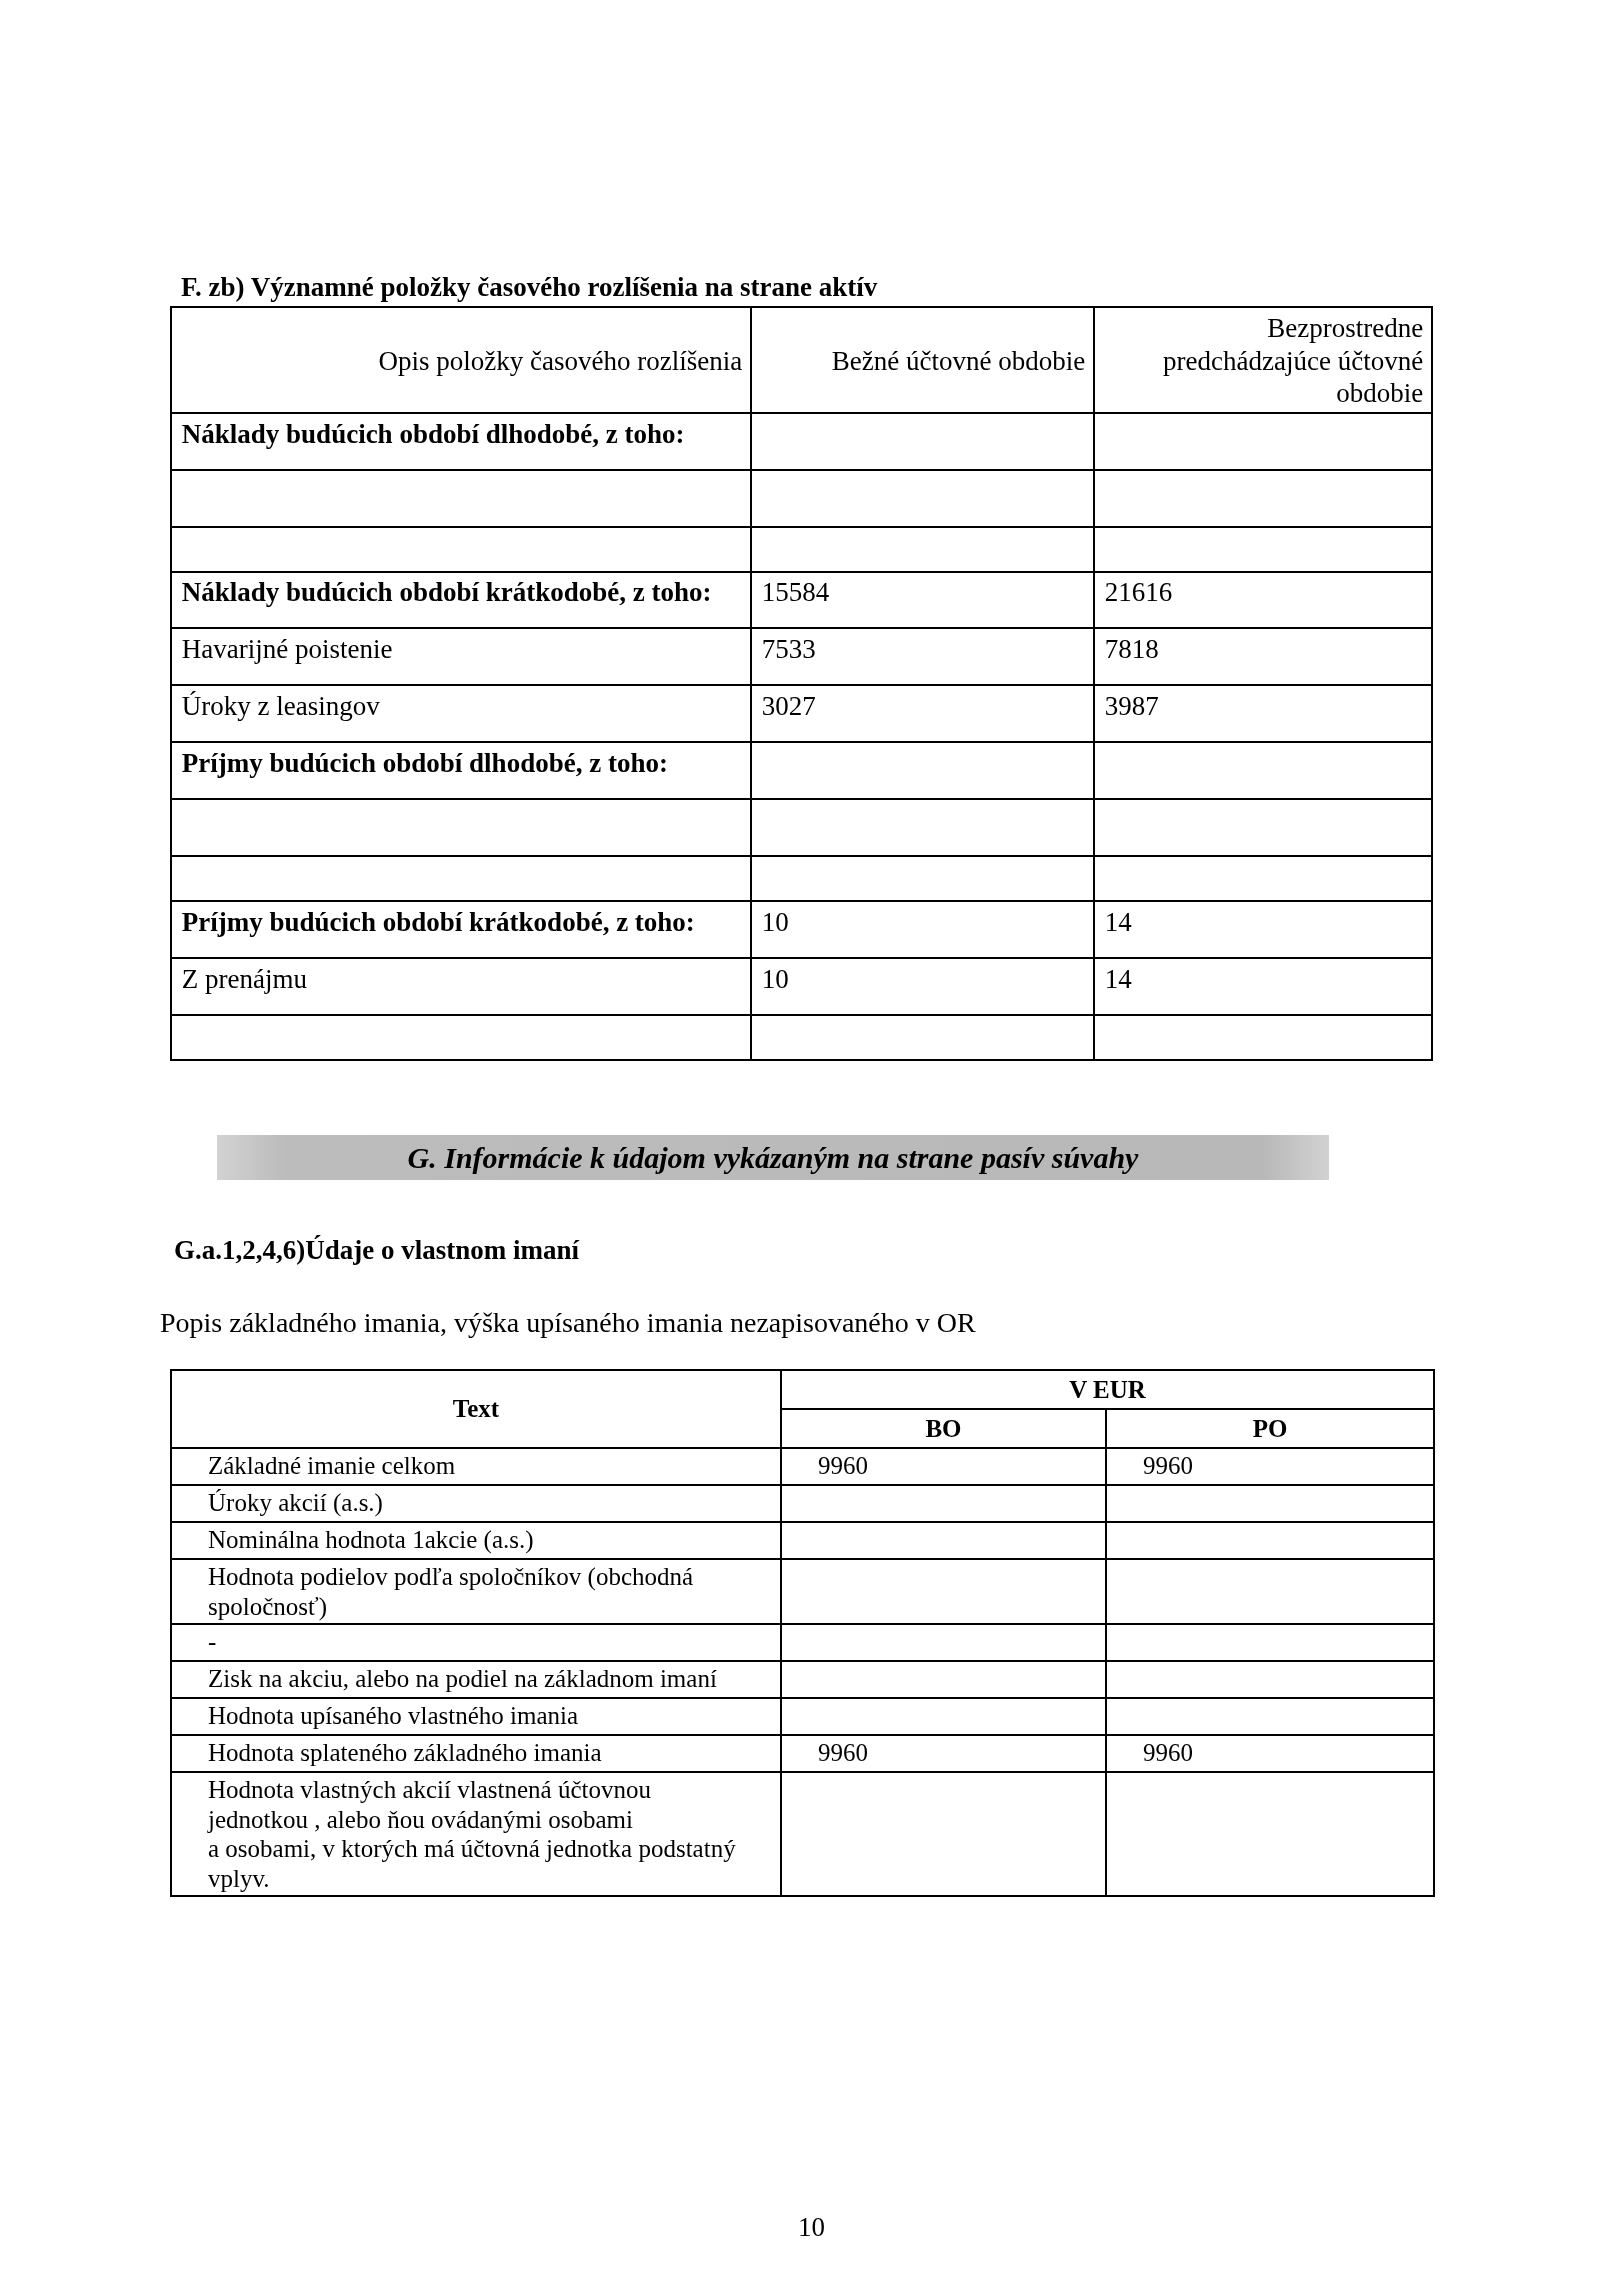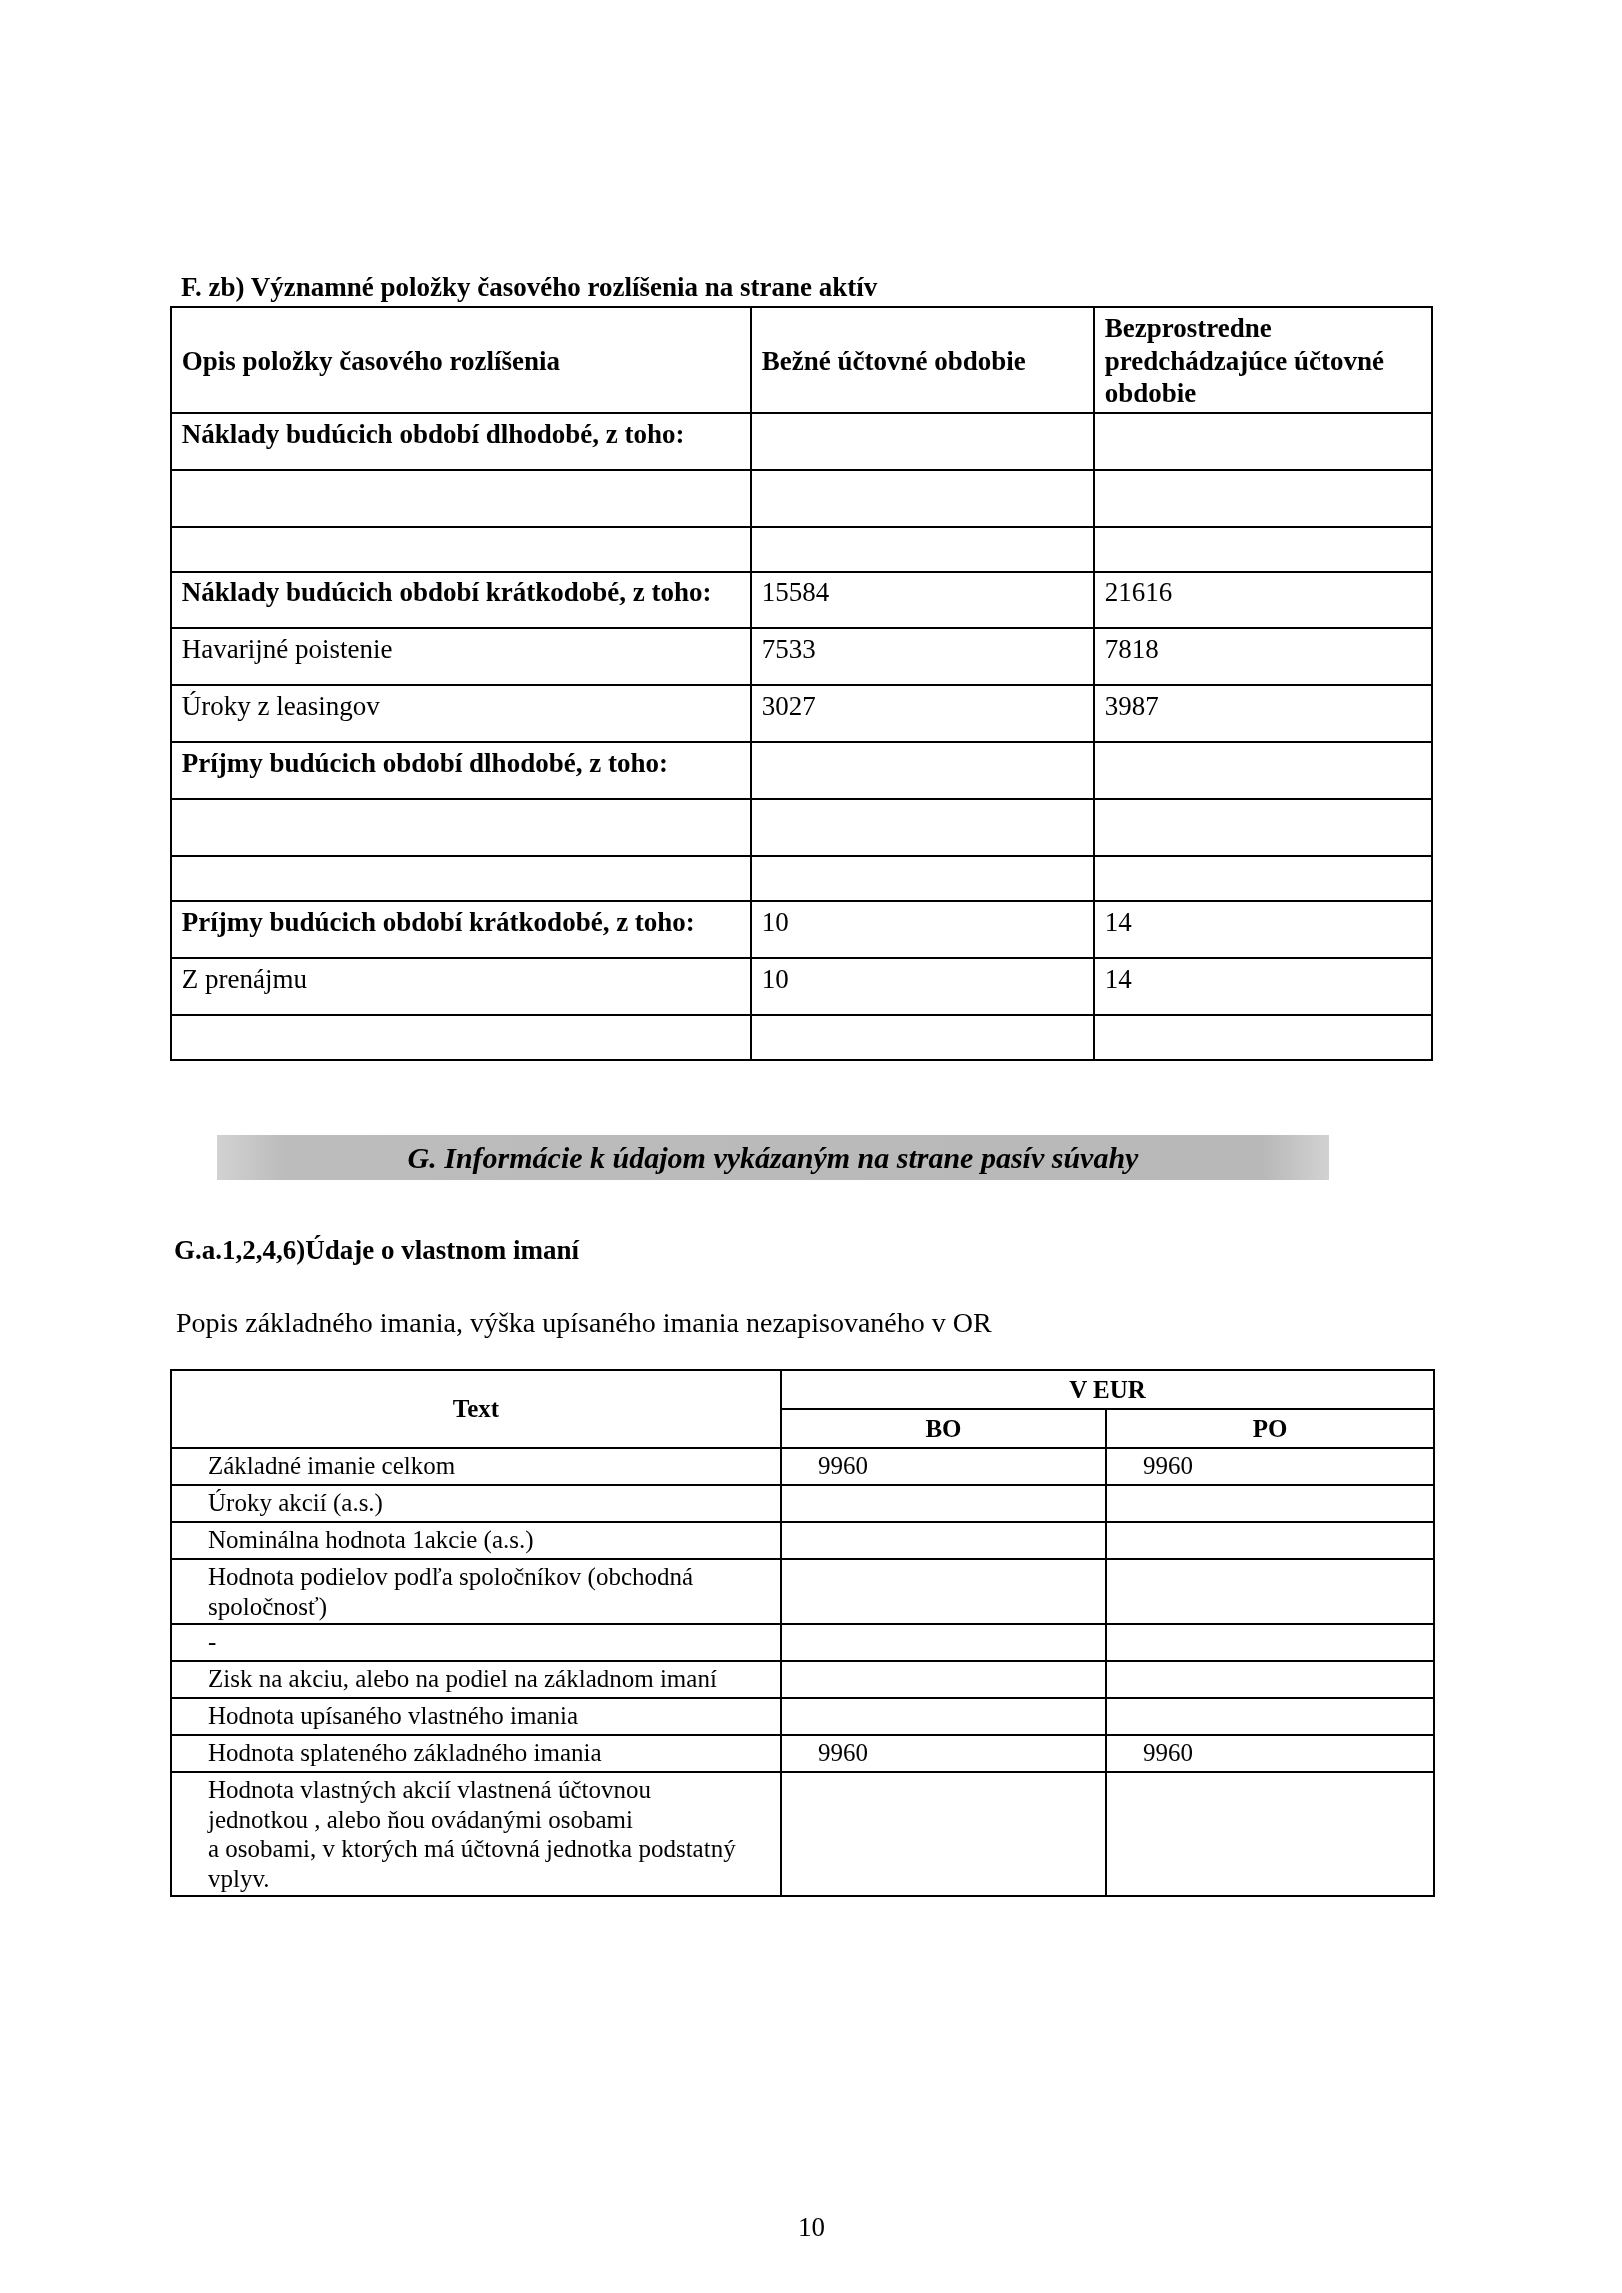--- a/index.html
+++ b/index.html
@@ -34,22 +34,22 @@
   }
   .t1 td, .t1 th {
     border: 2px solid #000;
     font-size: 27px;
     line-height: 1.2;
     padding: 3.9px 7.8px 2px 9.8px;
     vertical-align: top;
     overflow: hidden;
   }
   .t1 thead th {
-    font-weight: bold;
-    text-align: left;
+    font-weight: normal;
+    text-align: right;
     vertical-align: middle;
     height: 98px;
     white-space: pre-line;
   }
   .t1 td { height: 49px; }
   .t1 tr.short td { height: 37px; }
   .t1 tr.sect td { border-top: 2.9px solid #000; }
   .t1 .bold { font-weight: bold; border-radius: 7px; }
 
   
@@ -71,21 +71,21 @@
   .g-subheading {
     position: absolute;
     left: 170px;
     top: 1231px;
     font-size: 27px;
     font-weight: bold;
     margin: 4px;
   }
   .g-paragraph {
     position: absolute;
-    left: 176px;
+    left: 160px;
     top: 1307px;
     font-size: 28px;
     margin: 0;
   }
 
   
   .t2 {
     position: absolute;
     left: 170px;
     top: 1369px;

